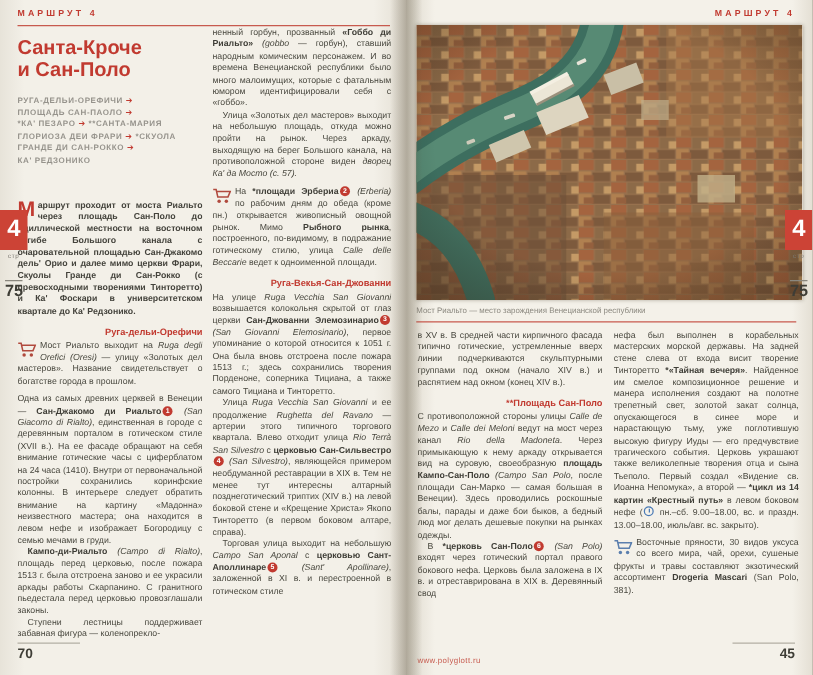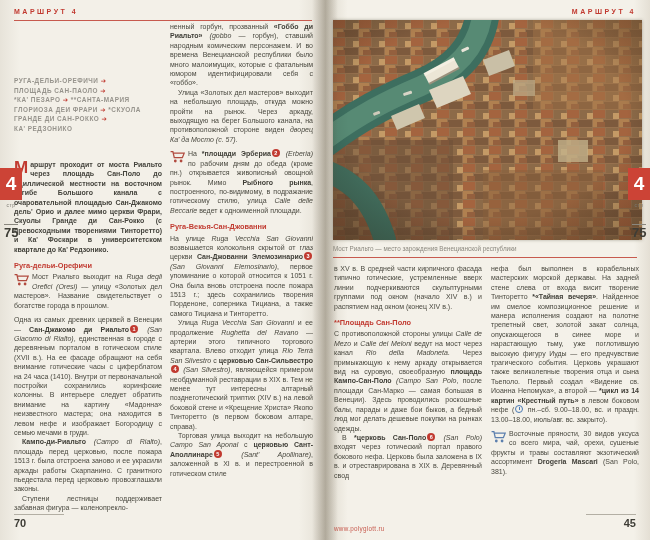--- a/index.html
+++ b/index.html
@@ -23,21 +23,21 @@
   #col-l1{left:14px;top:160px;width:148px;height:352px;}
   #col-l2{left:170px;top:22px;width:143px;height:490px;}
   #col-r1{left:334px;top:264px;width:148px;height:252px;}
   #col-r2{left:491px;top:264px;width:148px;height:248px;}
 
   .para{margin:0 0 0 0;text-indent:8px;}
   .para.flush{text-indent:0;}
   .para.gap{margin-top:5px;}
   .intro{font-weight:bold;color:#44433c;text-indent:0;}
   .dropcap{float:left;font-size:17px;line-height:15px;font-weight:bold;color:#c13a30;padding-right:2px;}
-  .subhead{font-size:7.4px;font-weight:bold;color:#c13a30;margin:7px 0 2px 0;text-indent:0;text-align:left;}
+  .subhead{font-size:7.4px;font-weight:bold;color:#c13a30;margin:7px 0 2px 0;text-indent:0;text-align:right;}
 
   .r-n{}
   .r-b{font-weight:bold;color:#3e3d36;}
   .r-i{font-style:italic;}
   .r-a{color:#c13a30;}
   .r-m{display:inline-block;width:8px;height:8px;border-radius:50%;background:#c13a30;color:#fff;
        font-size:5.5px;line-height:8px;text-align:center;font-weight:bold;text-indent:0;
        vertical-align:1px;margin:0 1px;font-style:normal;}
 
   .cart{float:left;width:15px;height:14px;margin:1px 3px 0 0;}
@@ -67,20 +67,24 @@
 </style>
 </head>
 <body>
 
 <div id="stage">
 
   <div class="page" id="page-left">
     <div class="runhead" style="left:14px;">МАРШРУТ 4</div>
     <div class="rule-red" style="left:14px;top:20px;width:298px;"></div>
 
+    <div class="booktitle">
+      <span>Санта-Кроче</span><br>
+      <span>и Сан-Поло</span>
+    </div>
 
     <div class="routelist">
       <div><span class="r-n">РУГА-ДЕЛЬИ-ОРЕФИЧИ </span><span class="r-a">➔</span></div>
       <div><span class="r-n">ПЛОЩАДЬ САН-ПАОЛО </span><span class="r-a">➔</span></div>
       <div><span class="r-n">*КА' ПЕЗАРО </span><span class="r-a">➔</span><span class="r-n"> **САНТА-МАРИЯ</span></div>
       <div><span class="r-n">ГЛОРИОЗА ДЕИ ФРАРИ </span><span class="r-a">➔</span><span class="r-n"> *СКУОЛА</span></div>
       <div><span class="r-n">ГРАНДЕ ДИ САН-РОККО </span><span class="r-a">➔</span></div>
       <div><span class="r-n">КА' РЕДЗОНИКО</span></div>
     </div>
 

